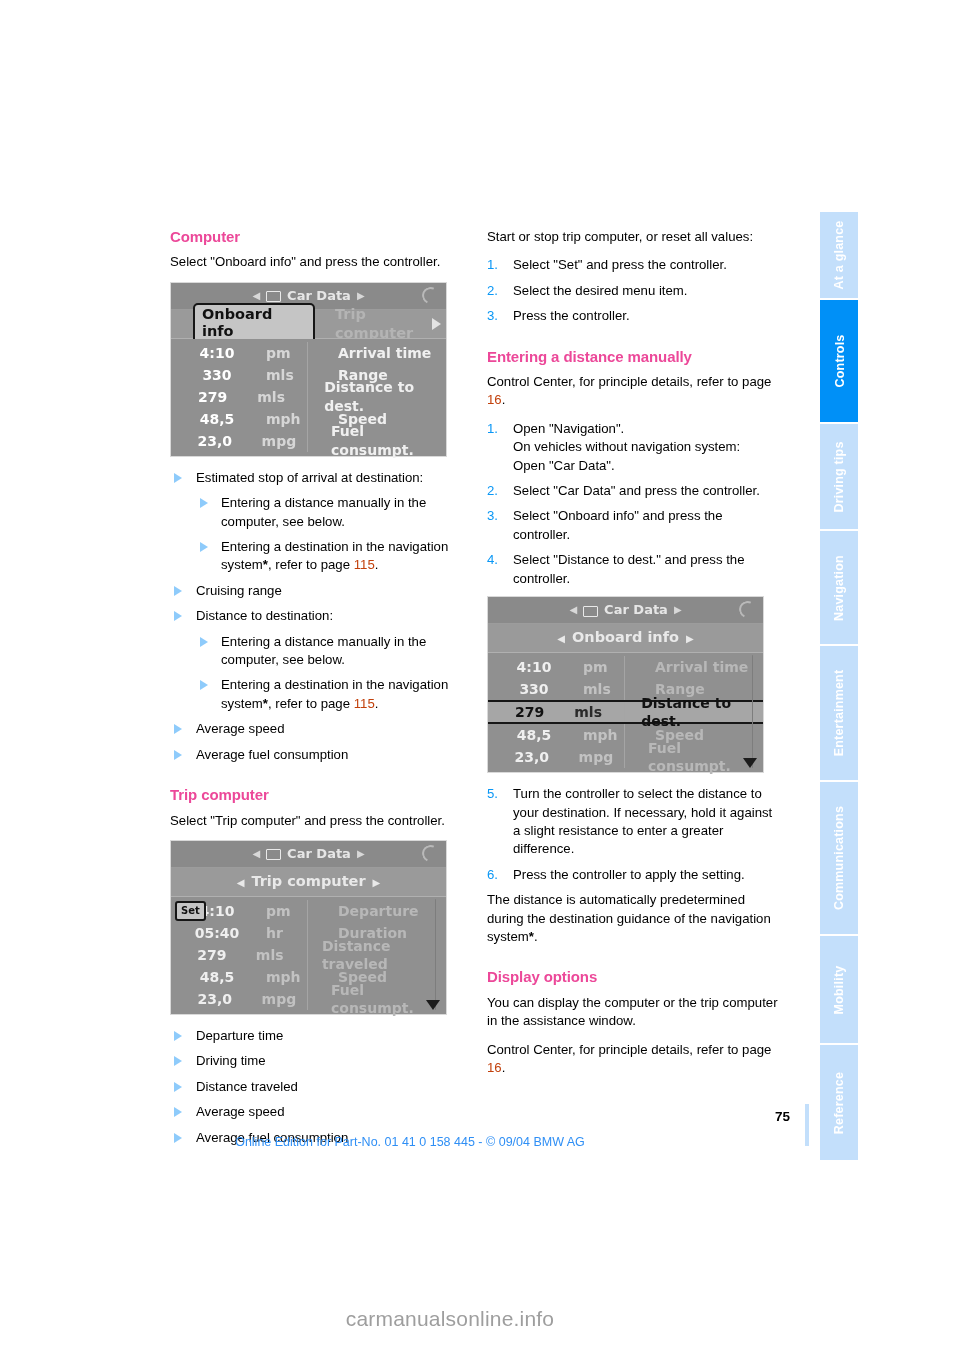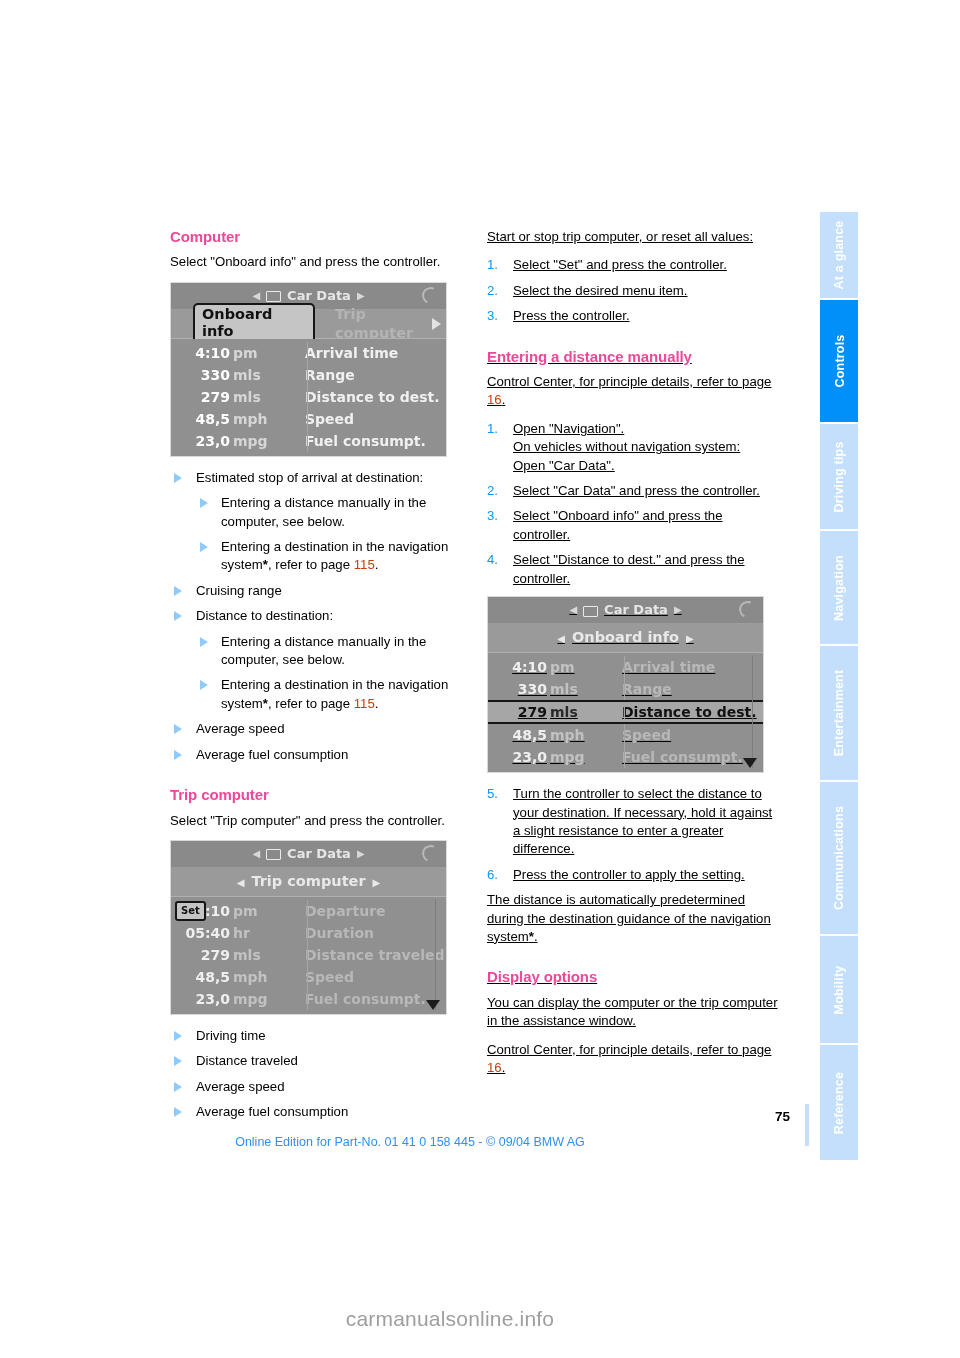--- a/index.html
+++ b/index.html
@@ -63,21 +63,21 @@
   
   .col {
     position: absolute;
     top: 228px;
     width: 295px;
     font-size: 13.2px;
     line-height: 18.4px;
     color: #000;
   }
   .col-left  { left: 170px; }
-  .col-right { left: 487px; text-decoration: underline; }
+  .col-right { left: 487px; }
 
   h2.sect {
     color: #ec4899;
     font-size: 15px;
     font-weight: bold;
     margin: 0 0 7px 0;
     letter-spacing: -0.1px;
   }
   h2.sect.spaced { margin-top: 22px; }
   p.body {
@@ -215,21 +215,21 @@
   }
   .id-row {
     display: flex;
     align-items: center;
     height: 22px;
     font-size: 14px;
     font-weight: bold;
     position: relative;
   }
   .id-row .v {
-    width: 62px; text-align: right;
+    width: 95px; text-align: center;
     color: #ffffff; padding-right: 3px;
   }
   .id-row .u {
     width: 54px;
     color: #d6d6d6;
   }
   .id-row .sep {
     position: absolute; left: 136px; top: 0; bottom: 0;
     width: 1px; background: #a5a5a5;
   }
@@ -494,20 +494,21 @@
             <span class="l">Fuel consumpt.</span>
           </div>
           <span class="id-scroll"></span>
           <span class="id-downarrow"></span>
         </div>
       </div>
       <div class="figno"></div>
     </div>
 
     <ul class="bl">
+      <li><span class="tri"></span><span>Departure time</span></li>
       <li><span class="tri"></span><span>Driving time</span></li>
       <li><span class="tri"></span><span>Distance traveled</span></li>
       <li><span class="tri"></span><span>Average speed</span></li>
       <li><span class="tri"></span><span>Average fuel consumption</span></li>
     </ul>
   </div>
 
   <div class="col col-right">
 
     <p class="body">Start or stop trip computer, or reset all values:</p>

